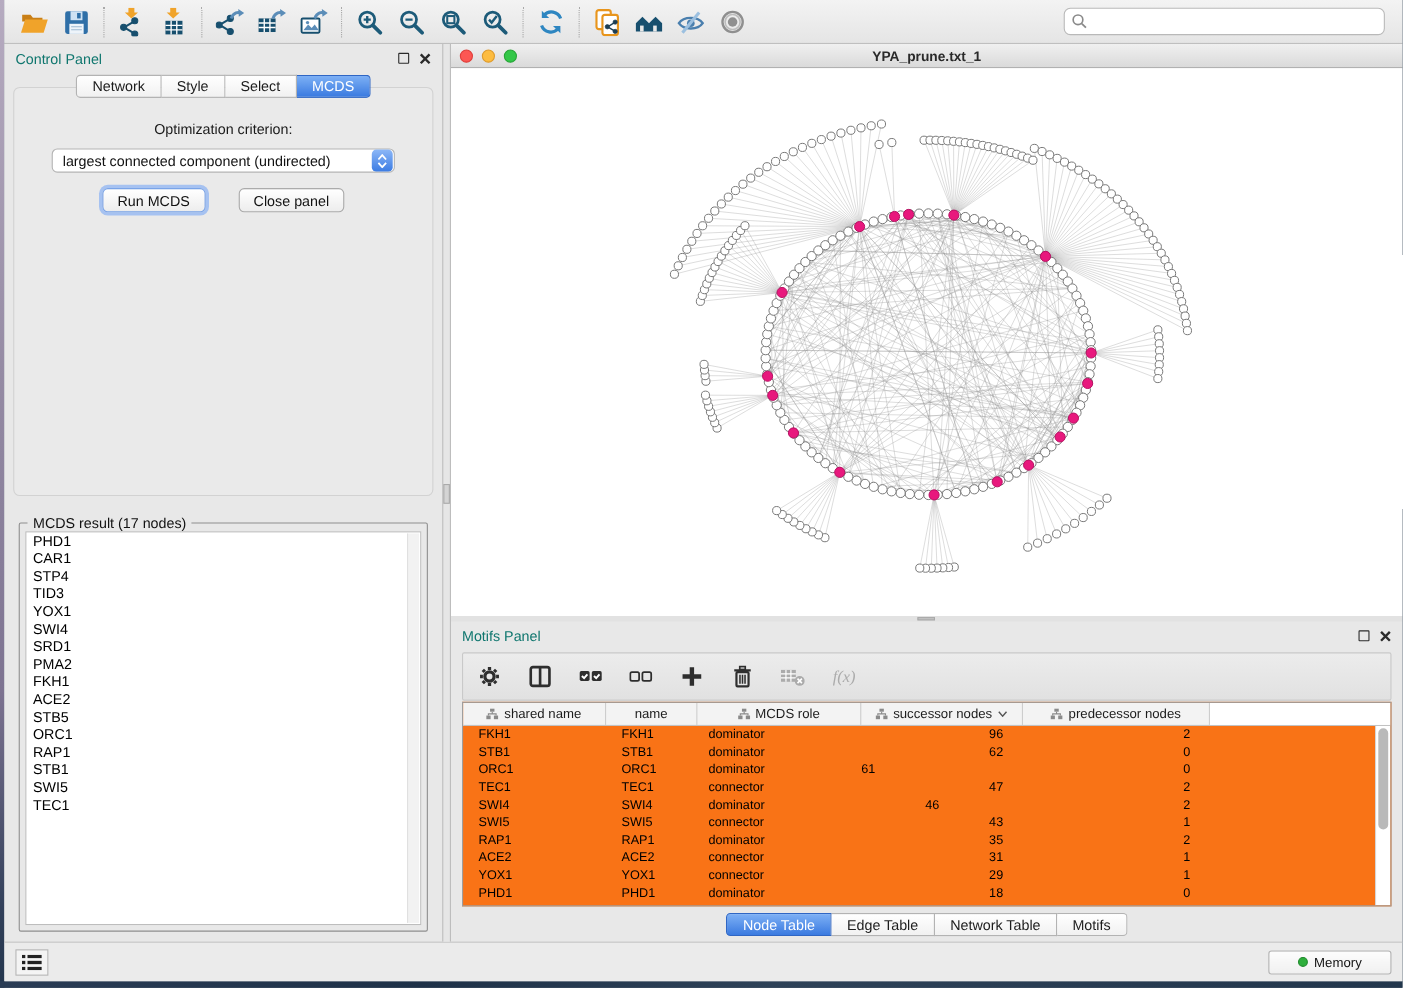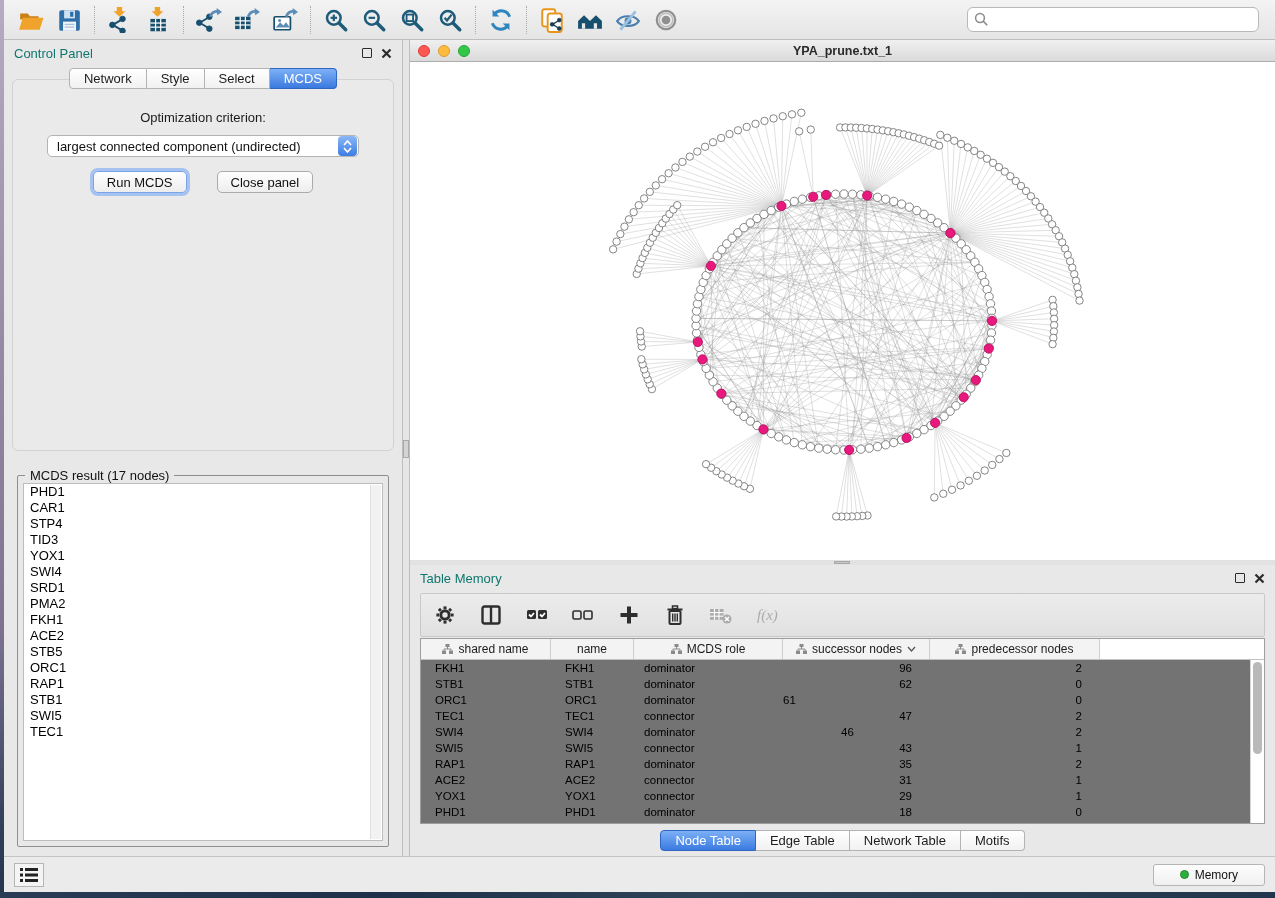--- a/index.html
+++ b/index.html
@@ -93,21 +93,21 @@
   .hsplit-handle { position:absolute; left:424px; top:1px; width:16px; height:3px;
     background:#c6c6c6; border:1px solid #a8a8a8; }
 
   
   .tpanel { flex:1; background:#e8e8e8; display:flex; flex-direction:column; min-height:0; }
   .tp-toolbar { margin:2px 10px 0 10px; height:44px; flex:0 0 44px;
     background:linear-gradient(#ececec,#e1e1e1); border:1px solid #c9c9c9; border-radius:2px;
     display:flex; align-items:center; padding:0 12px; gap:22px; }
   .tp-btn { width:24px; height:24px; display:flex; align-items:center; justify-content:center; }
   .tp-btn svg { width:22px; height:22px; }
-  .tp-table { margin:1px 10px 0 10px; flex:1; background:#737373; border:1px solid #9e9e9e;
+  .tp-table { margin:1px 10px 0 10px; flex:1; background:#f97316; border:1px solid #9e9e9e;
     position:relative; overflow:hidden; display:flex; flex-direction:column; }
   .thead { display:flex; height:21px; flex:0 0 21px; background:#f3f3f3;
     border-bottom:1px solid #c2c2c2; }
   .th { display:flex; align-items:center; justify-content:center; gap:5px; font-size:12px;
     color:#1c1c1c; border-right:1px solid #cdcdcd; }
   .th svg { flex:0 0 auto; }
   .th.filler { border-right:none; background:#fff; }
   .tbody { flex:1; position:relative; }
   .trow { display:flex; height:16px; }
   .td { font-size:11.5px; color:#000; line-height:16px; white-space:nowrap; overflow:hidden; }
@@ -1066,21 +1066,21 @@
             </g>
           </svg>
       </div>
 
       <div class="hsplit">
         <div class="hsplit-handle"></div>
       </div>
 
       <div class="tpanel">
         <div class="panel-header">
-          <span class="panel-title">Table Memory</span>
+          <span class="panel-title">Motifs Panel</span>
           <span class="win-ctrls">
             <span class="float-ico"></span>
             <span class="close-ico">
               <svg viewBox="0 0 11 11">
                   <path d="M1.5 1.5l8 8M9.5 1.5l-8 8" stroke="#2b2b2b" stroke-width="2.2"></path>
                 </svg>
             </span>
           </span>
         </div>
         <div class="tp-toolbar" id="tp-toolbar">

